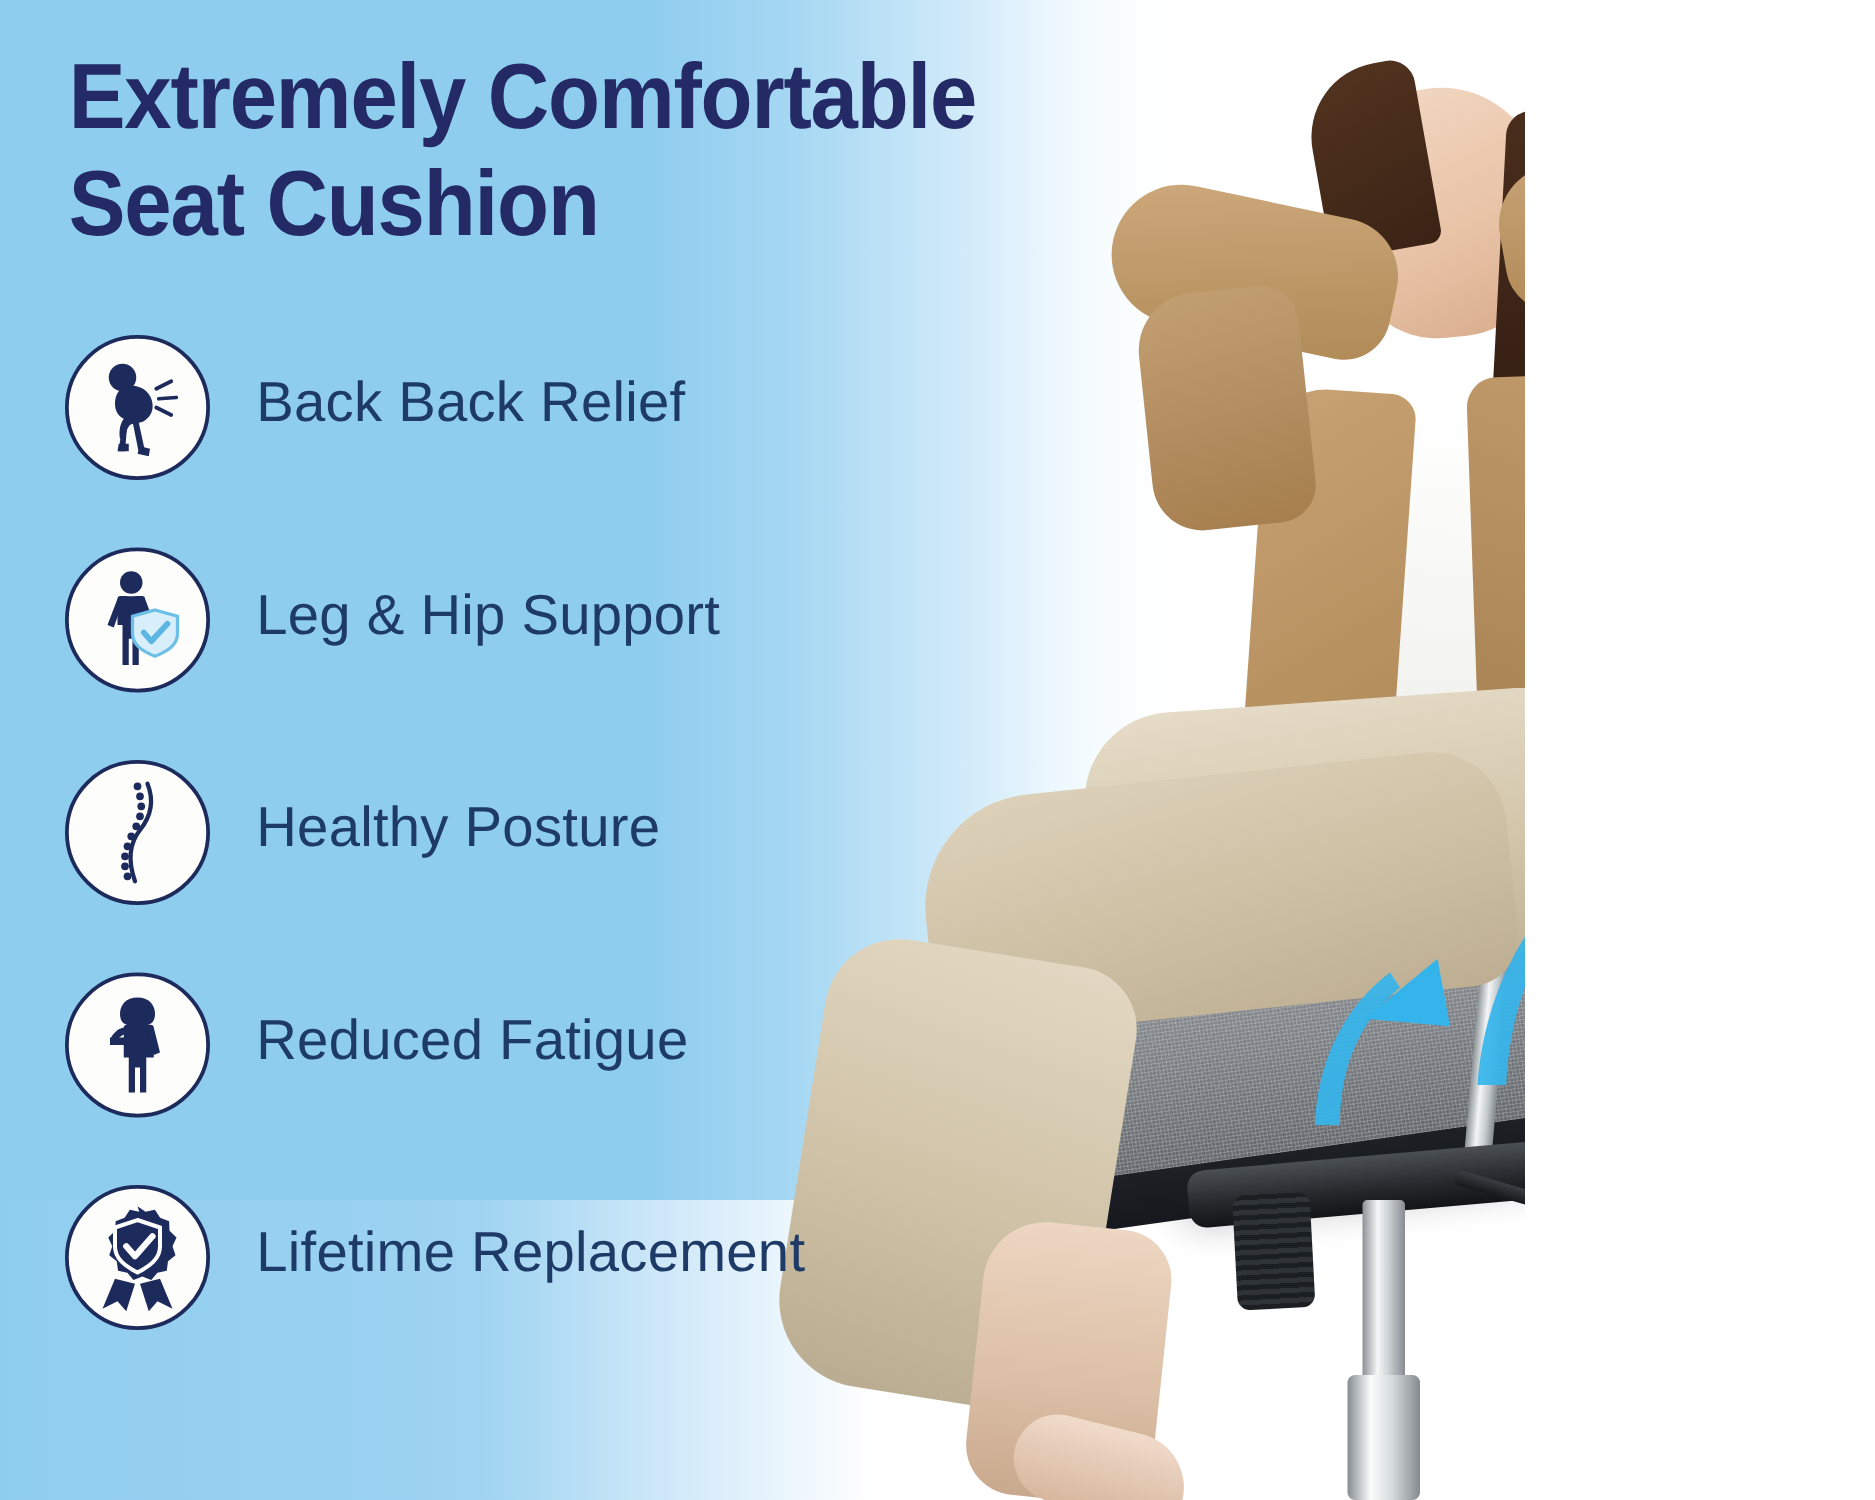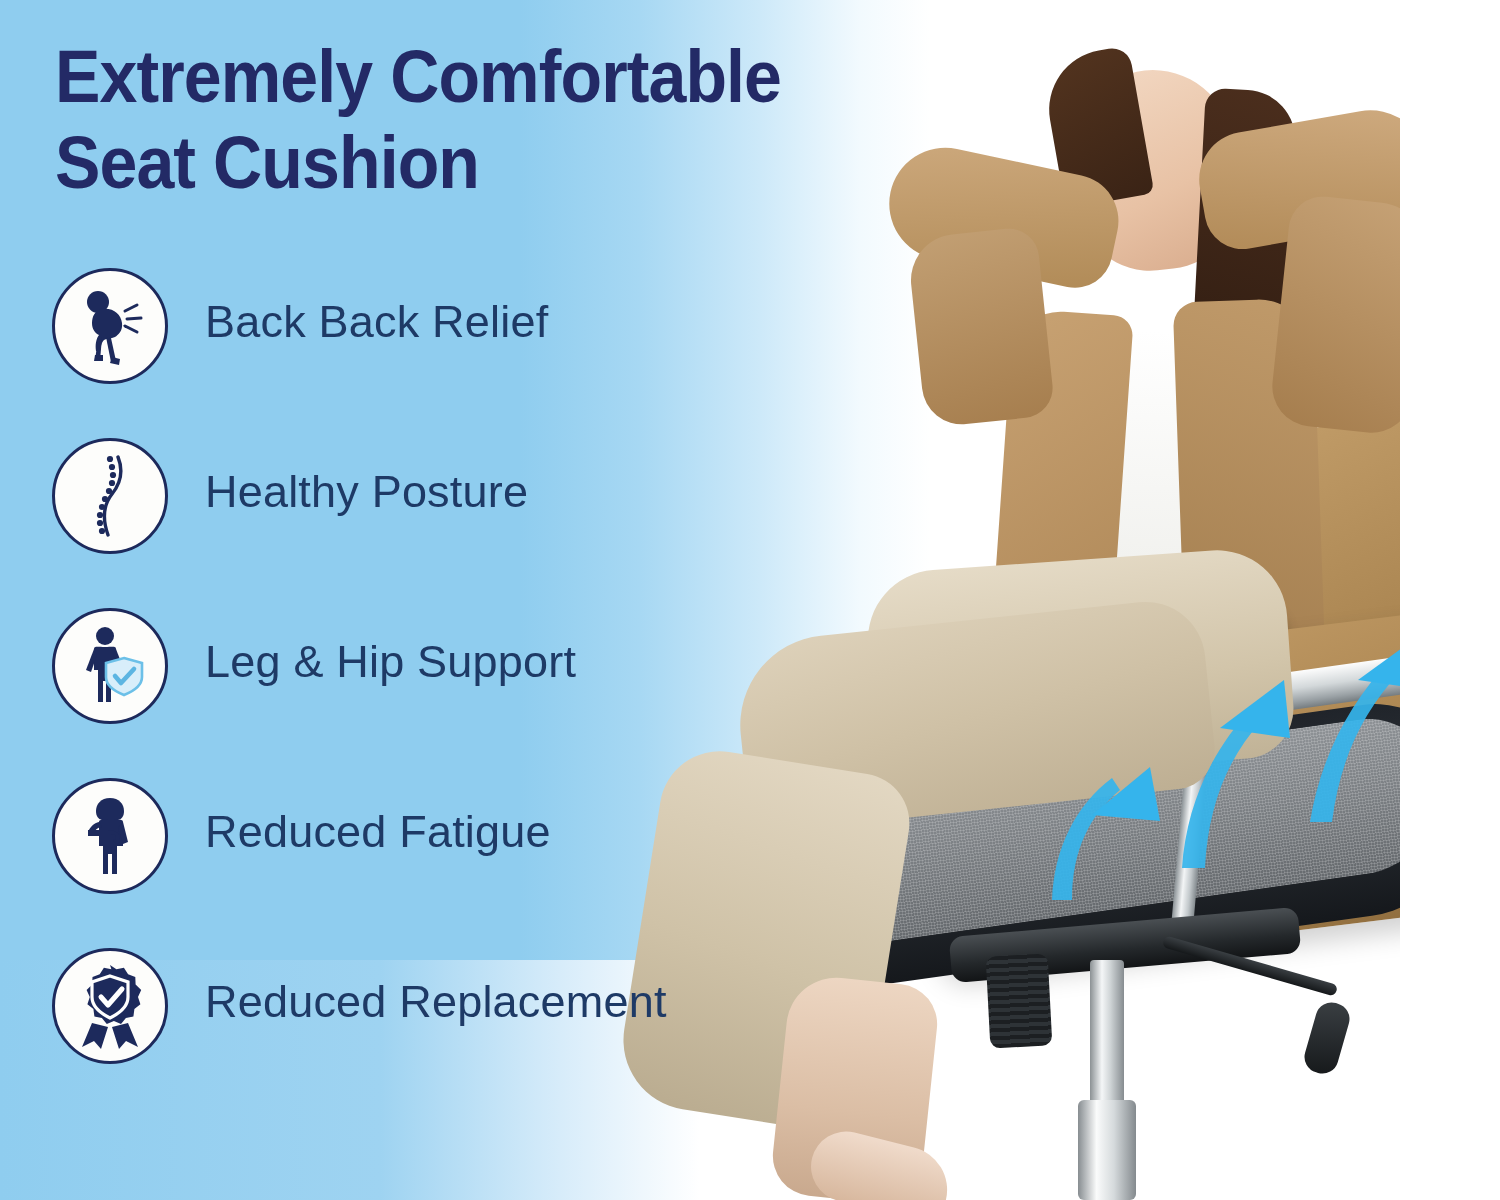--- a/index.html
+++ b/index.html
@@ -1,21 +1,21 @@
 <!DOCTYPE html>
 <html><head>
 <meta charset="utf-8">
 <style>
   html,body{margin:0;padding:0;}
   body{
     width:1500px;height:1200px;overflow:hidden;
     font-family:"Liberation Sans", sans-serif;
     background:#ffffff;
   }
-  #stage{position:relative;width:1400px;height:1200px;overflow:hidden;background:#fff;}
+  #stage{position:relative;width:1220px;height:1200px;overflow:hidden;background:#fff;}
 
   
   .bg{
     position:absolute;inset:0;
     background:linear-gradient(to right,
       #8fcdef 0px, #8fcdef 520px, #a7d8f3 640px, #cde9f9 760px, #f2fafe 860px, #ffffff 930px, #ffffff 1500px);
   }
   .bg-bottomfade{
     position:absolute;left:0;bottom:0;width:1500px;height:240px;
     background:linear-gradient(to right,#8fcdef 0px,#9ed3f1 380px,#d7ecfa 560px,#ffffff 700px,#ffffff 1500px);
@@ -325,20 +325,37 @@
             <path d="M41,70 l8,2 l-1,6 l-9,-2 z"></path>
           </g>
           <g stroke="#1d2a5c" stroke-width="3" stroke-linecap="round">
             <line x1="54" y1="24" x2="66" y2="18"></line>
             <line x1="56" y1="32" x2="70" y2="31"></line>
             <line x1="54" y1="39" x2="66" y2="45"></line>
           </g>
         </svg>
       </div>
       <div class="f-label">Back Back Relief</div>
+    </div>
+
+    <div class="feature">
+      <div class="f-icon">
+        <svg width="76" height="80" viewBox="0 0 76 80">
+          <g fill="#1d2a5c">
+            <circle cx="33" cy="10" r="9"></circle>
+            <path d="M22,23 C22,20 25,21 33,21 C41,21 44,20 44,23 L44,44 L39,44 L39,76 L34,76
+                     L34,55 L31,55 L31,76 L26,76 L26,44 L22,44 Z"></path>
+            <path d="M22,23 L14,44 L19,46 L25,29 Z"></path>
+            <path d="M44,23 L52,44 L47,46 L41,29 Z"></path>
+          </g>
+          <path d="M52,32 L70,37 L70,51 C70,60 62,65 52,69 C42,65 34,60 34,51 L34,37 Z" fill="#d8eefa" stroke="#6cc0e8" stroke-width="2.6"></path>
+          <path d="M43,50 l6,7 l13,-14" fill="none" stroke="#5cb5e2" stroke-width="4.6" stroke-linecap="round" stroke-linejoin="round"></path>
+        </svg>
+      </div>
+      <div class="f-label">Leg &amp; Hip Support</div>
     </div>
 
     <div class="feature">
       <div class="f-icon">
         <svg width="72" height="84" viewBox="0 0 72 84">
           <path d="M44,3 C50,18 46,30 38,40 C30,50 28,64 34,81" fill="none" stroke="#1d2a5c" stroke-width="3.4" stroke-linecap="round"></path>
           <g fill="#1d2a5c">
             <circle cx="36" cy="5" r="3.1"></circle>
             <circle cx="38" cy="13" r="3.1"></circle>
             <circle cx="39" cy="21" r="3.1"></circle>
@@ -352,37 +369,20 @@
           </g>
         </svg>
       </div>
       <div class="f-label">Healthy Posture</div>
     </div>
 
     <div class="feature">
       <div class="f-icon">
         <svg width="76" height="80" viewBox="0 0 76 80">
           <g fill="#1d2a5c">
-            <circle cx="33" cy="10" r="9"></circle>
-            <path d="M22,23 C22,20 25,21 33,21 C41,21 44,20 44,23 L44,44 L39,44 L39,76 L34,76
-                     L34,55 L31,55 L31,76 L26,76 L26,44 L22,44 Z"></path>
-            <path d="M22,23 L14,44 L19,46 L25,29 Z"></path>
-            <path d="M44,23 L52,44 L47,46 L41,29 Z"></path>
-          </g>
-          <path d="M52,32 L70,37 L70,51 C70,60 62,65 52,69 C42,65 34,60 34,51 L34,37 Z" fill="#d8eefa" stroke="#6cc0e8" stroke-width="2.6"></path>
-          <path d="M43,50 l6,7 l13,-14" fill="none" stroke="#5cb5e2" stroke-width="4.6" stroke-linecap="round" stroke-linejoin="round"></path>
-        </svg>
-      </div>
-      <div class="f-label">Leg &amp; Hip Support</div>
-    </div>
-
-    <div class="feature">
-      <div class="f-icon">
-        <svg width="76" height="80" viewBox="0 0 76 80">
-          <g fill="#1d2a5c">
             <path d="M38,2 C47,2 52,8 52,15 C52,20 50,23 46,24 L30,24 C26,23 24,20 24,15 C24,8 29,2 38,2 Z"></path>
             <path d="M27,26 C27,23 31,24 39,24 C47,24 51,23 51,26 L51,50 L45,50 L45,78 L40,78
                      L40,58 L36,58 L36,78 L31,78 L31,50 L27,50 Z"></path>
             <path d="M51,26 L56,46 L51,48 L46,32 Z"></path>
             <path d="M27,26 C22,27 18,31 16,36 L21,38 C23,34 26,31 30,31 Z"></path>
             <path d="M16,34 L36,34 L36,40 L16,40 Z"></path>
             <path d="M36,34 C44,34 48,38 48,43 C48,46 46,48 44,48 L41,44 C43,44 44,43 44,41 C44,38 41,38 36,38 Z"></path>
           </g>
         </svg>
       </div>
@@ -397,17 +397,17 @@
             <path d="M58,60 L68,84 L56,78 L49,86 L42,64 Z"></path>
           </g>
           <path fill="#1d2a5c" d="M40,2 l6.4,4.3 l7.5,-1.6 l4.2,6.5 l7.2,2.7 l0.3,7.7 l5.6,5.3 l-3.2,7
                  l2.4,7.3 l-6,4.8 l-1,7.6 l-7.5,1.5 l-4.9,5.9 l-7.1,-2.9 l-7.1,2.9 l-4.9,-5.9
                  l-7.5,-1.5 l-1,-7.6 l-6,-4.8 l2.4,-7.3 l-3.2,-7 l5.6,-5.3 l0.3,-7.7 l7.2,-2.7
                  l4.2,-6.5 l7.5,1.6 Z"></path>
           <path fill="none" stroke="#ffffff" stroke-width="3.2" d="M40,13 L58,19 L58,34 C58,44 50,50 40,55 C30,50 22,44 22,34 L22,19 Z"></path>
           <path fill="none" stroke="#ffffff" stroke-width="5" stroke-linecap="round" stroke-linejoin="round" d="M31,34 l7,8 l14,-16"></path>
         </svg>
       </div>
-      <div class="f-label">Reduced Replacement</div>
+      <div class="f-label">Lifetime Replacement</div>
     </div>
 
   </div>
 </div>
 
 </body></html>

